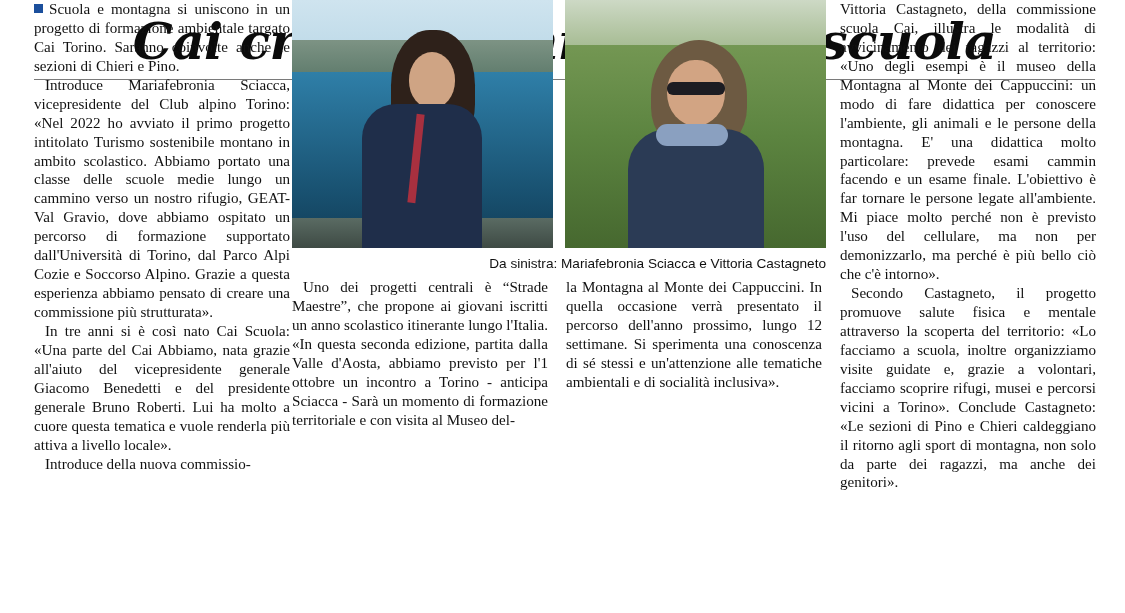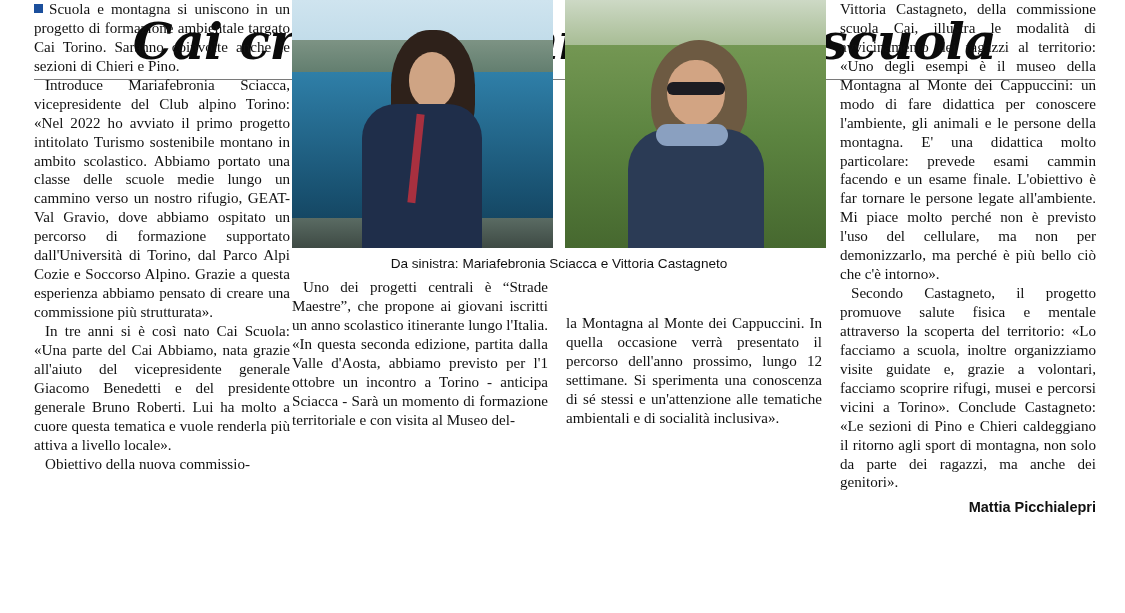--- a/index.html
+++ b/index.html
@@ -84,36 +84,35 @@
   .photo {
     width: 261px;
     height: 248px;
     overflow: hidden;
     position: relative;
     background: #cfd8dc;
   }
   .caption {
     font-family: "Liberation Sans", sans-serif;
     font-size: 13.6px;
-    text-align: center;
+    text-align: right;
     margin-top: 8px;
     color: #111;
   }
   .col-mid-left {
     position: absolute;
     left: 292px;
     top: 278px;
     width: 256px;
   }
   .col-mid-right {
     position: absolute;
     left: 566px;
     top: 278px;
     width: 256px;
-    margin-top: 36px;
   }
   .col-right {
     position: absolute;
     left: 840px;
     top: 0;
     width: 256px;
   }
   .col-left {
     position: absolute;
     left: 34px;
@@ -204,21 +203,21 @@
 
   <h1 class="headline">Cai crea la commissione scuola</h1>
   <hr class="rule">
 
   <div class="columns">
 
     <div class="col col-left">
       <p class="lead"><span class="sq"></span><span>Scuola e montagna si uniscono in un progetto di formazione ambientale targato Cai Torino. Saranno coinvolte anche le sezioni di Chieri e Pino.</span></p>
       <p>Introduce Mariafebronia Sciacca, vicepresidente del Club alpino Torino: «Nel 2022 ho avviato il primo progetto intitolato Turismo sostenibile montano in ambito scolastico. Abbiamo portato una classe delle scuole medie lungo un cammino verso un nostro rifugio, GEAT-Val Gravio, dove abbiamo ospitato un percorso di formazione supportato dall'Università di Torino, dal Parco Alpi Cozie e Soccorso Alpino. Grazie a questa esperienza abbiamo pensato di creare una commissione più strutturata».</p>
       <p>In tre anni si è così nato Cai Scuola: «Una parte del Cai Abbiamo, nata grazie all'aiuto del vicepresidente generale Giacomo Benedetti e del presidente generale Bruno Roberti. Lui ha molto a cuore questa tematica e vuole renderla più attiva a livello locale».</p>
-      <p>Obiettivo della nuova commissio-</p>
+      <p>Introduce della nuova commissio-</p>
     </div>
 
     <div class="photo-block">
       <div class="photos">
         <div class="photo">
           <div class="p1-sky"></div>
           <div class="p1-hills"></div>
           <div class="p1-water"></div>
           <div class="p1-shore"></div>
           <div class="p1-hair"></div>
@@ -243,17 +242,16 @@
       <p>Uno dei progetti centrali è “Strade Maestre”, che propone ai giovani iscritti un anno scolastico itinerante lungo l'Italia. «In questa seconda edizione, partita dalla Valle d'Aosta, abbiamo previsto per l'1 ottobre un incontro a Torino - anticipa Sciacca - Sarà un momento di formazione territoriale e con visita al Museo del-</p>
     </div>
 
     <div class="col col-mid-right">
       <p class="noindent">la Montagna al Monte dei Cappuccini. In quella occasione verrà presentato il percorso dell'anno prossimo, lungo 12 settimane. Si sperimenta una conoscenza di sé stessi e un'attenzione alle tematiche ambientali e di socialità inclusiva».</p>
     </div>
 
     <div class="col col-right">
       <p class="noindent">Vittoria Castagneto, della commissione scuola Cai, illustra le modalità di avvicinamento dei ragazzi al territorio: «Uno degli esempi è il museo della Montagna al Monte dei Cappuccini: un modo di fare didattica per conoscere l'ambiente, gli animali e le persone della montagna. E' una didattica molto particolare: prevede esami cammin facendo e un esame finale. L'obiettivo è far tornare le persone legate all'ambiente. Mi piace molto perché non è previsto l'uso del cellulare, ma non per demonizzarlo, ma perché è più bello ciò che c'è intorno».</p>
       <p>Secondo Castagneto, il progetto promuove salute fisica e mentale attraverso la scoperta del territorio: «Lo facciamo a scuola, inoltre organizziamo visite guidate e, grazie a volontari, facciamo scoprire rifugi, musei e percorsi vicini a Torino». Conclude Castagneto: «Le sezioni di Pino e Chieri caldeggiano il ritorno agli sport di montagna, non solo da parte dei ragazzi, ma anche dei genitori».</p>
-      <div class="byline">Mattia Picchialepri</div>
     </div>
 
   </div>
 </div>
 
 </body></html>

